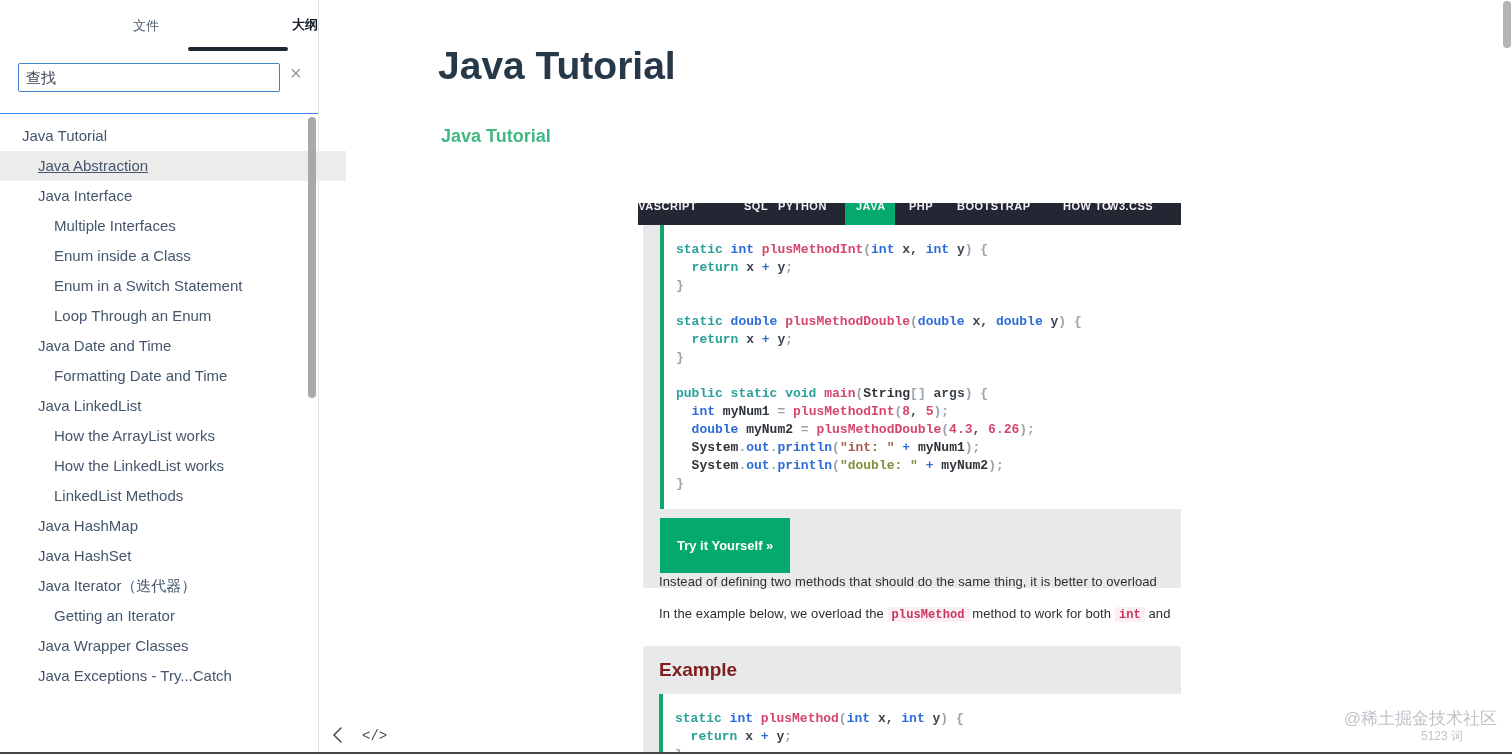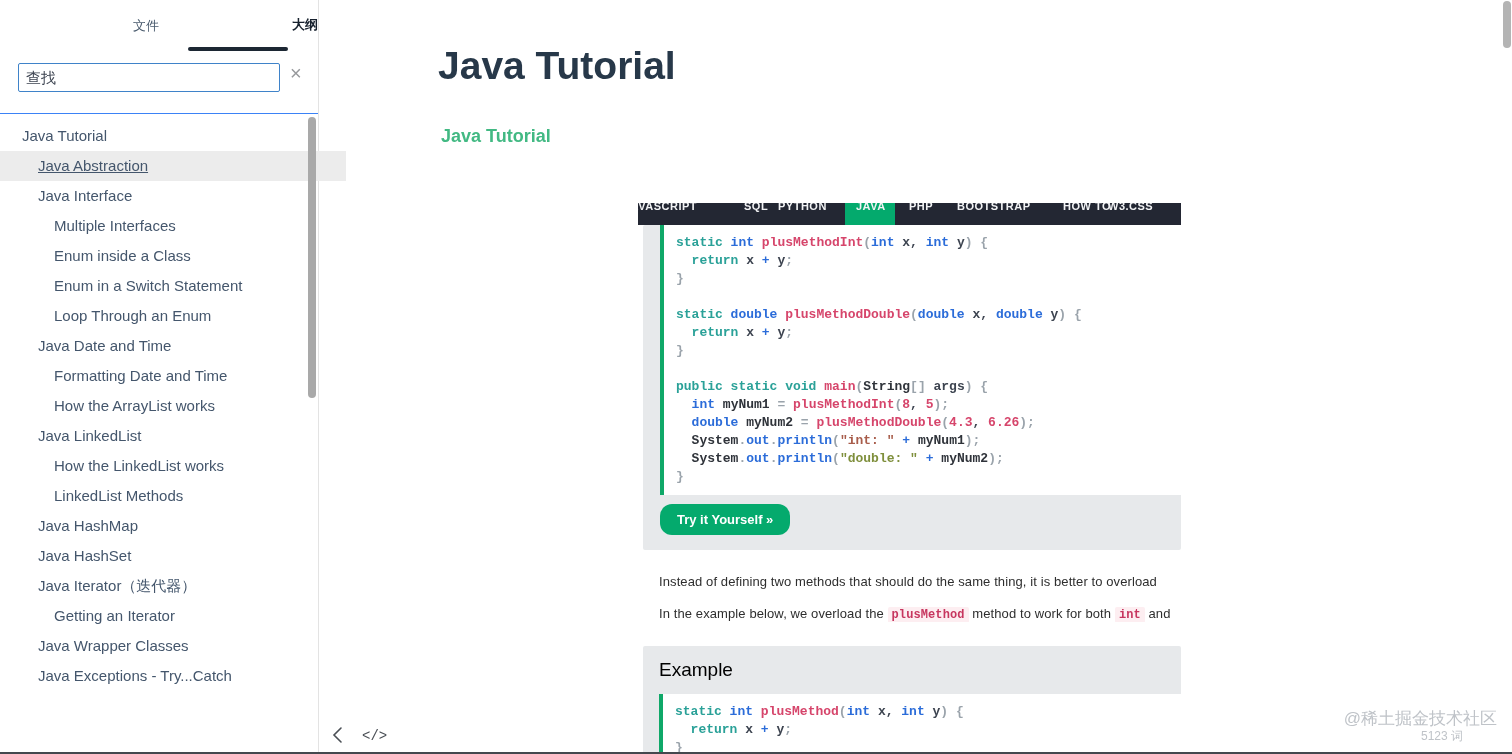--- a/index.html
+++ b/index.html
@@ -30,44 +30,44 @@
   
   .pagetitle{position:absolute;left:438px;top:44px;font-size:39px;font-weight:700;color:#273849;margin:0;}
   .doclink{position:absolute;left:441px;top:126px;font-size:18px;font-weight:700;color:#42b983;text-decoration:none;cursor:pointer;}
 
   
   .w3nav{position:absolute;left:638px;top:203px;width:543px;height:22px;background:#232733;overflow:hidden;}
   .w3nav .navlabel{position:absolute;top:-3px;font-size:11px;font-weight:700;color:#f2f3f5;letter-spacing:.5px;white-space:nowrap;}
   .w3nav .greenblock{position:absolute;top:0;height:22px;width:50px;background:#04AA6D;}
   .example{position:absolute;background:#E7E9EB;border-radius:2px;}
   .ex1{left:643px;top:225px;width:538px;padding:0;}
-  .code{margin:0;background:#fff;border-left:4px solid #0fa868;padding:9px 12px;
+  .code{margin:0;background:#fff;border-left:4px solid #0fa868;padding:16px 12px;
     font-family:"Liberation Mono","DejaVu Sans Mono",monospace;font-size:13px;line-height:18px;font-weight:600;}
   .ex1 .code{margin-left:17px;}
   .cl{white-space:pre;}
   .c-kw{color:#2aa198;}
   .c-ty{color:#2b6cd9;}
   .c-fn{color:#d6456b;}
   .c-nm{color:#d6456b;}
   .c-pl{color:#3d4450;}
   .c-pu{color:#9aa3ab;}
   .c-s1{color:#a85d4b;}
   .c-s2{color:#7f8f3c;}
   .c-id{color:#2f333a;font-weight:700;}
   .btnrow{padding:9px 0 15px 17px;}
-  .tryit{display:inline-block;background:#04AA6D;color:#fff;border:none;border-radius:12px;
-    font-size:13px;font-weight:700;padding:8px 17px;cursor:pointer;font-family:inherit;}
+  .tryit{display:inline-block;background:#04AA6D;color:#fff;border:none;border-radius:0;
+    font-size:13px;font-weight:700;padding:20px 17px;cursor:pointer;font-family:inherit;}
   .para{position:absolute;left:659px;width:524px;margin:0;font-size:13px;color:#2e2e2e;
     white-space:nowrap;overflow:hidden;letter-spacing:.1px;}
   .p1{top:574px;}
   .p2{top:606px;}
   .cspan{font-family:"Liberation Mono","DejaVu Sans Mono",monospace;font-size:12px;font-weight:700;
     color:#c7365f;background:#fdeef1;padding:1px 4px;border-radius:2px;}
   .ex2{left:643px;top:646px;width:538px;height:150px;padding:13px 0 0 16px;box-sizing:border-box;}
-  .exheading{font-size:19px;color:#000000;margin:0 0 13px 0;font-weight:400;}
+  .exheading{font-size:19px;color:#7f1d1d;margin:0 0 13px 0;font-weight:700;}
   .ex2 .code{margin-right:0;}
 
   
   .footicon{position:absolute;color:#4a4f55;cursor:pointer;}
   .chev{left:331px;top:726px;}
   .codeico{left:362px;top:728px;font-family:"Liberation Mono","DejaVu Sans Mono",monospace;font-size:14px;color:#4a4f55;}
   .wm1{position:absolute;right:15px;top:707px;font-size:17px;color:#bfc3c8;}
   .wm2{position:absolute;right:49px;top:728px;font-size:12px;color:#bfc3c8;}
   .pg-scroll{position:absolute;right:1px;top:1px;width:8px;height:47px;background:#b4b4b4;border-radius:4px;}
   .bottomline{position:absolute;left:0;right:0;bottom:0;height:2px;background:#44484e;}
@@ -92,22 +92,22 @@
     <nav class="outline" id="outline">
         <div class="oitem lvl0">Java Tutorial</div>
         <div class="oitem lvl1 active">Java Abstraction</div>
         <div class="oitem lvl1">Java Interface</div>
         <div class="oitem lvl2">Multiple Interfaces</div>
         <div class="oitem lvl2">Enum inside a Class</div>
         <div class="oitem lvl2">Enum in a Switch Statement</div>
         <div class="oitem lvl2">Loop Through an Enum</div>
         <div class="oitem lvl1">Java Date and Time</div>
         <div class="oitem lvl2">Formatting Date and Time</div>
+        <div class="oitem lvl1">Java LinkedList</div>
         <div class="oitem lvl2">How the ArrayList works</div>
-        <div class="oitem lvl1">Java LinkedList</div>
         <div class="oitem lvl2">How the LinkedList works</div>
         <div class="oitem lvl2">LinkedList Methods</div>
         <div class="oitem lvl1">Java HashMap</div>
         <div class="oitem lvl1">Java HashSet</div>
         <div class="oitem lvl1">Java Iterator（迭代器）</div>
         <div class="oitem lvl2">Getting an Iterator</div>
         <div class="oitem lvl1">Java Wrapper Classes</div>
         <div class="oitem lvl1">Java Exceptions - Try...Catch</div>
       </nav>
     <div class="sb-scroll"></div>

